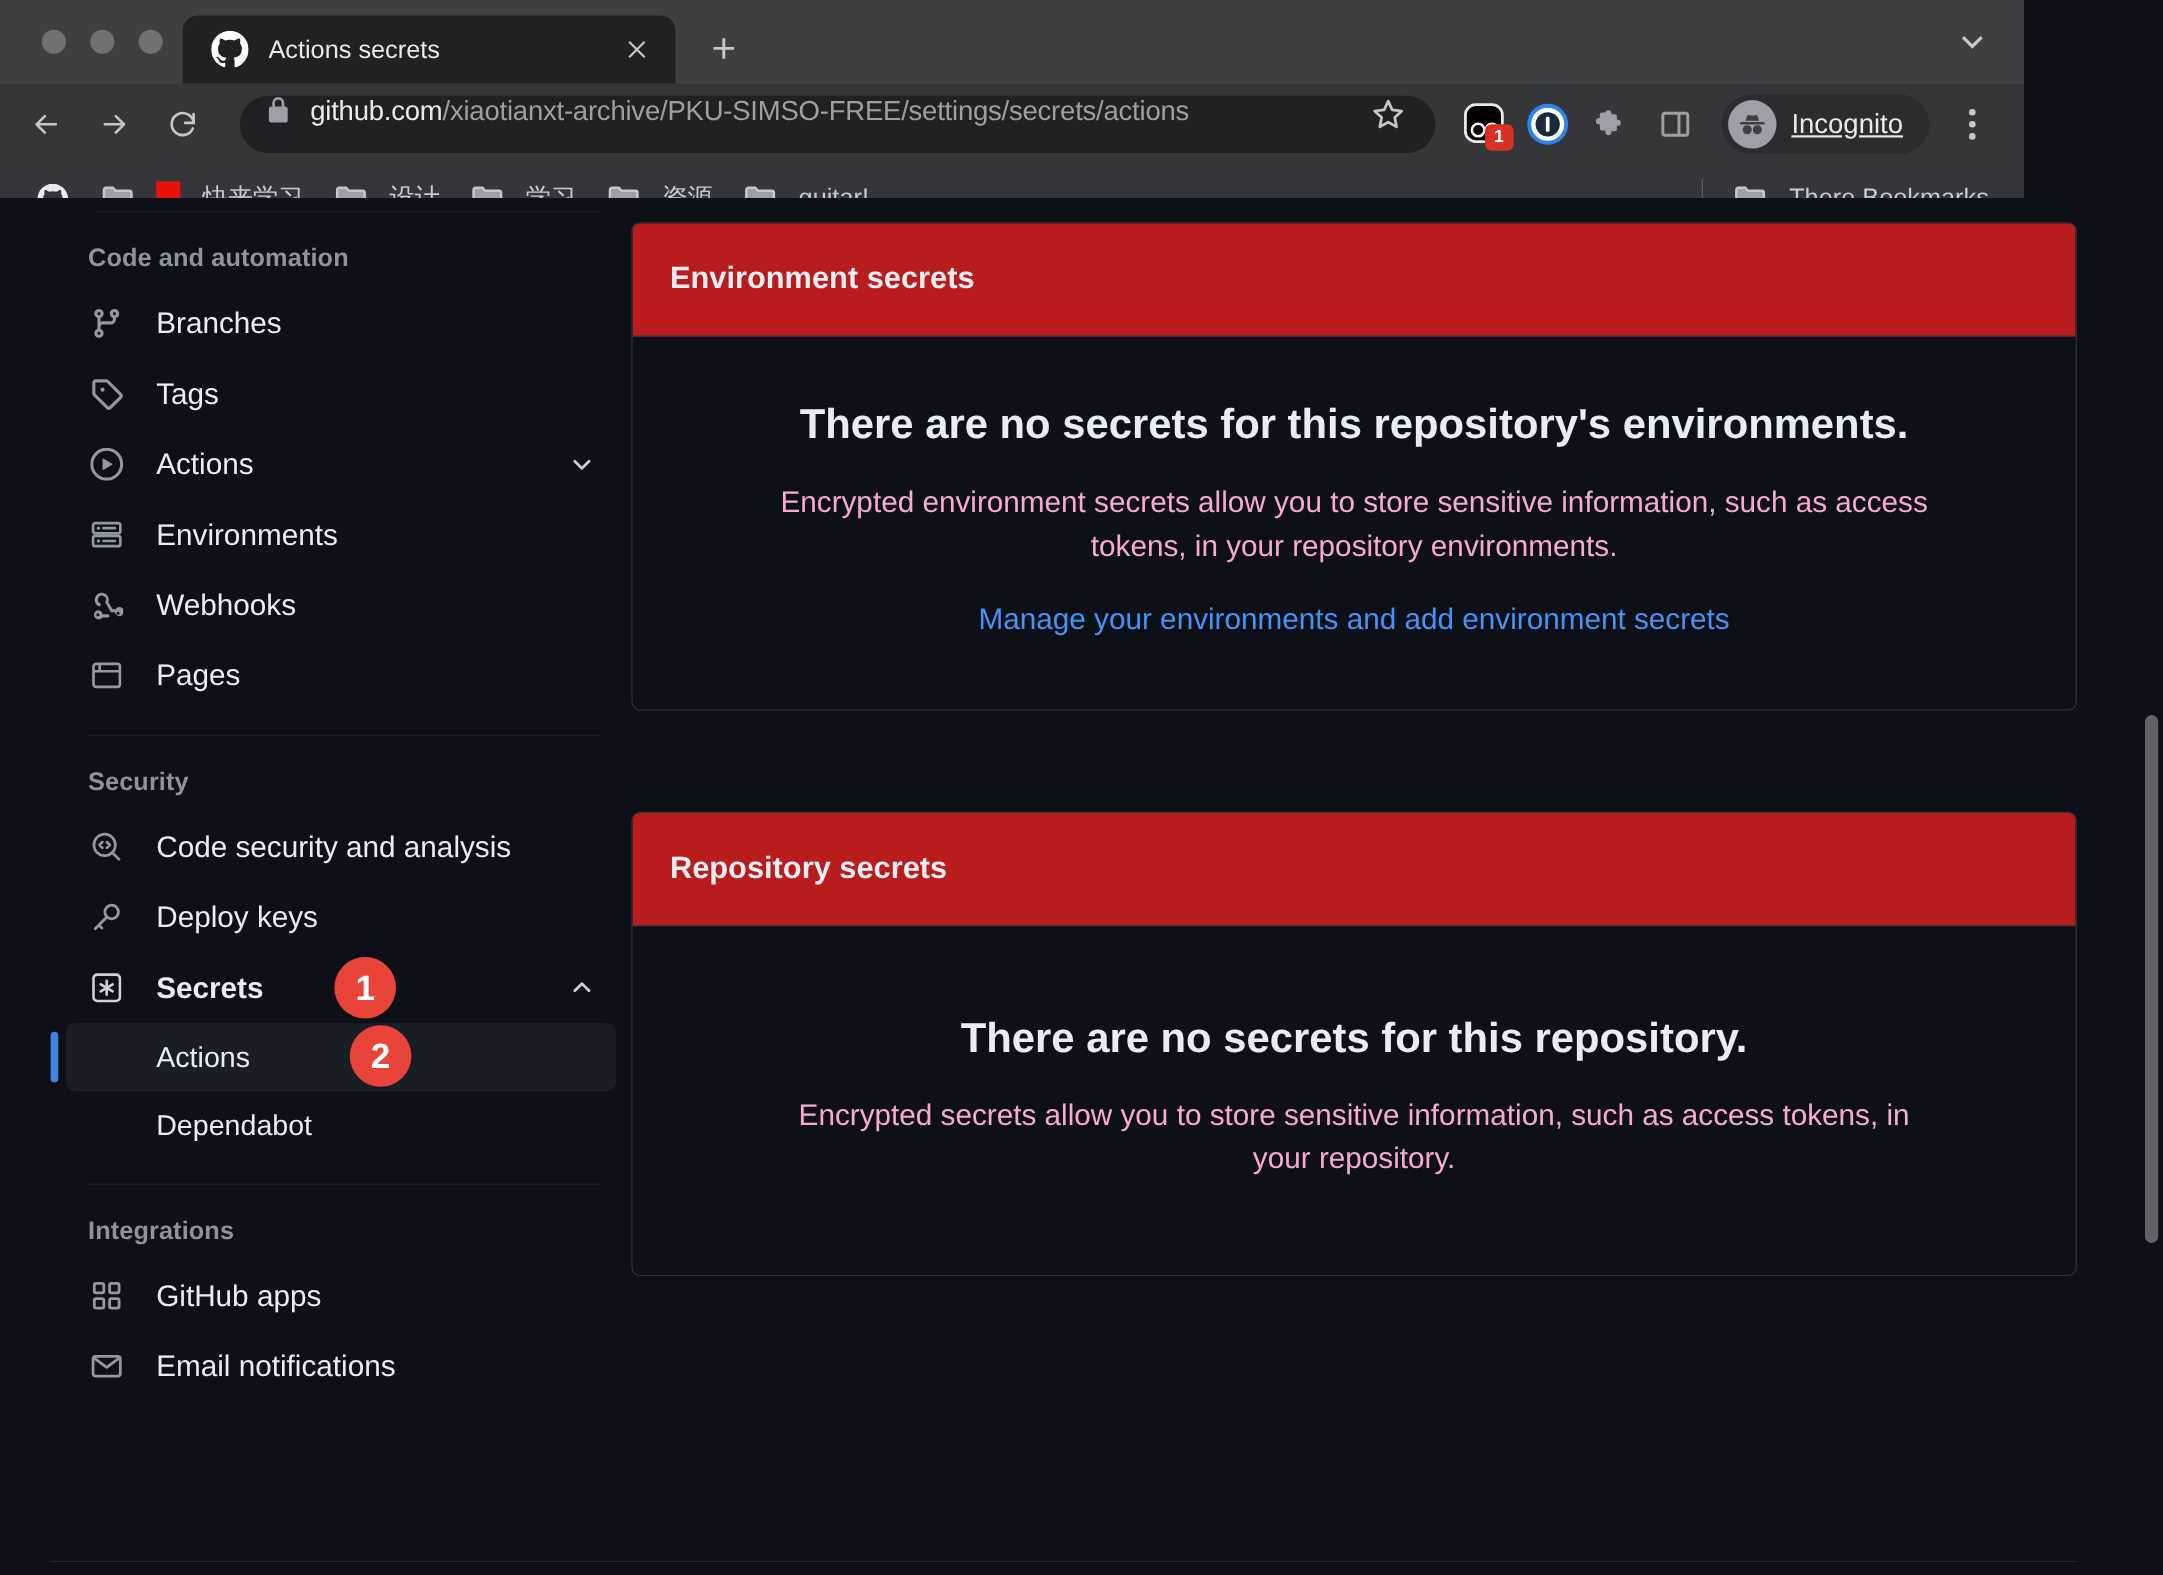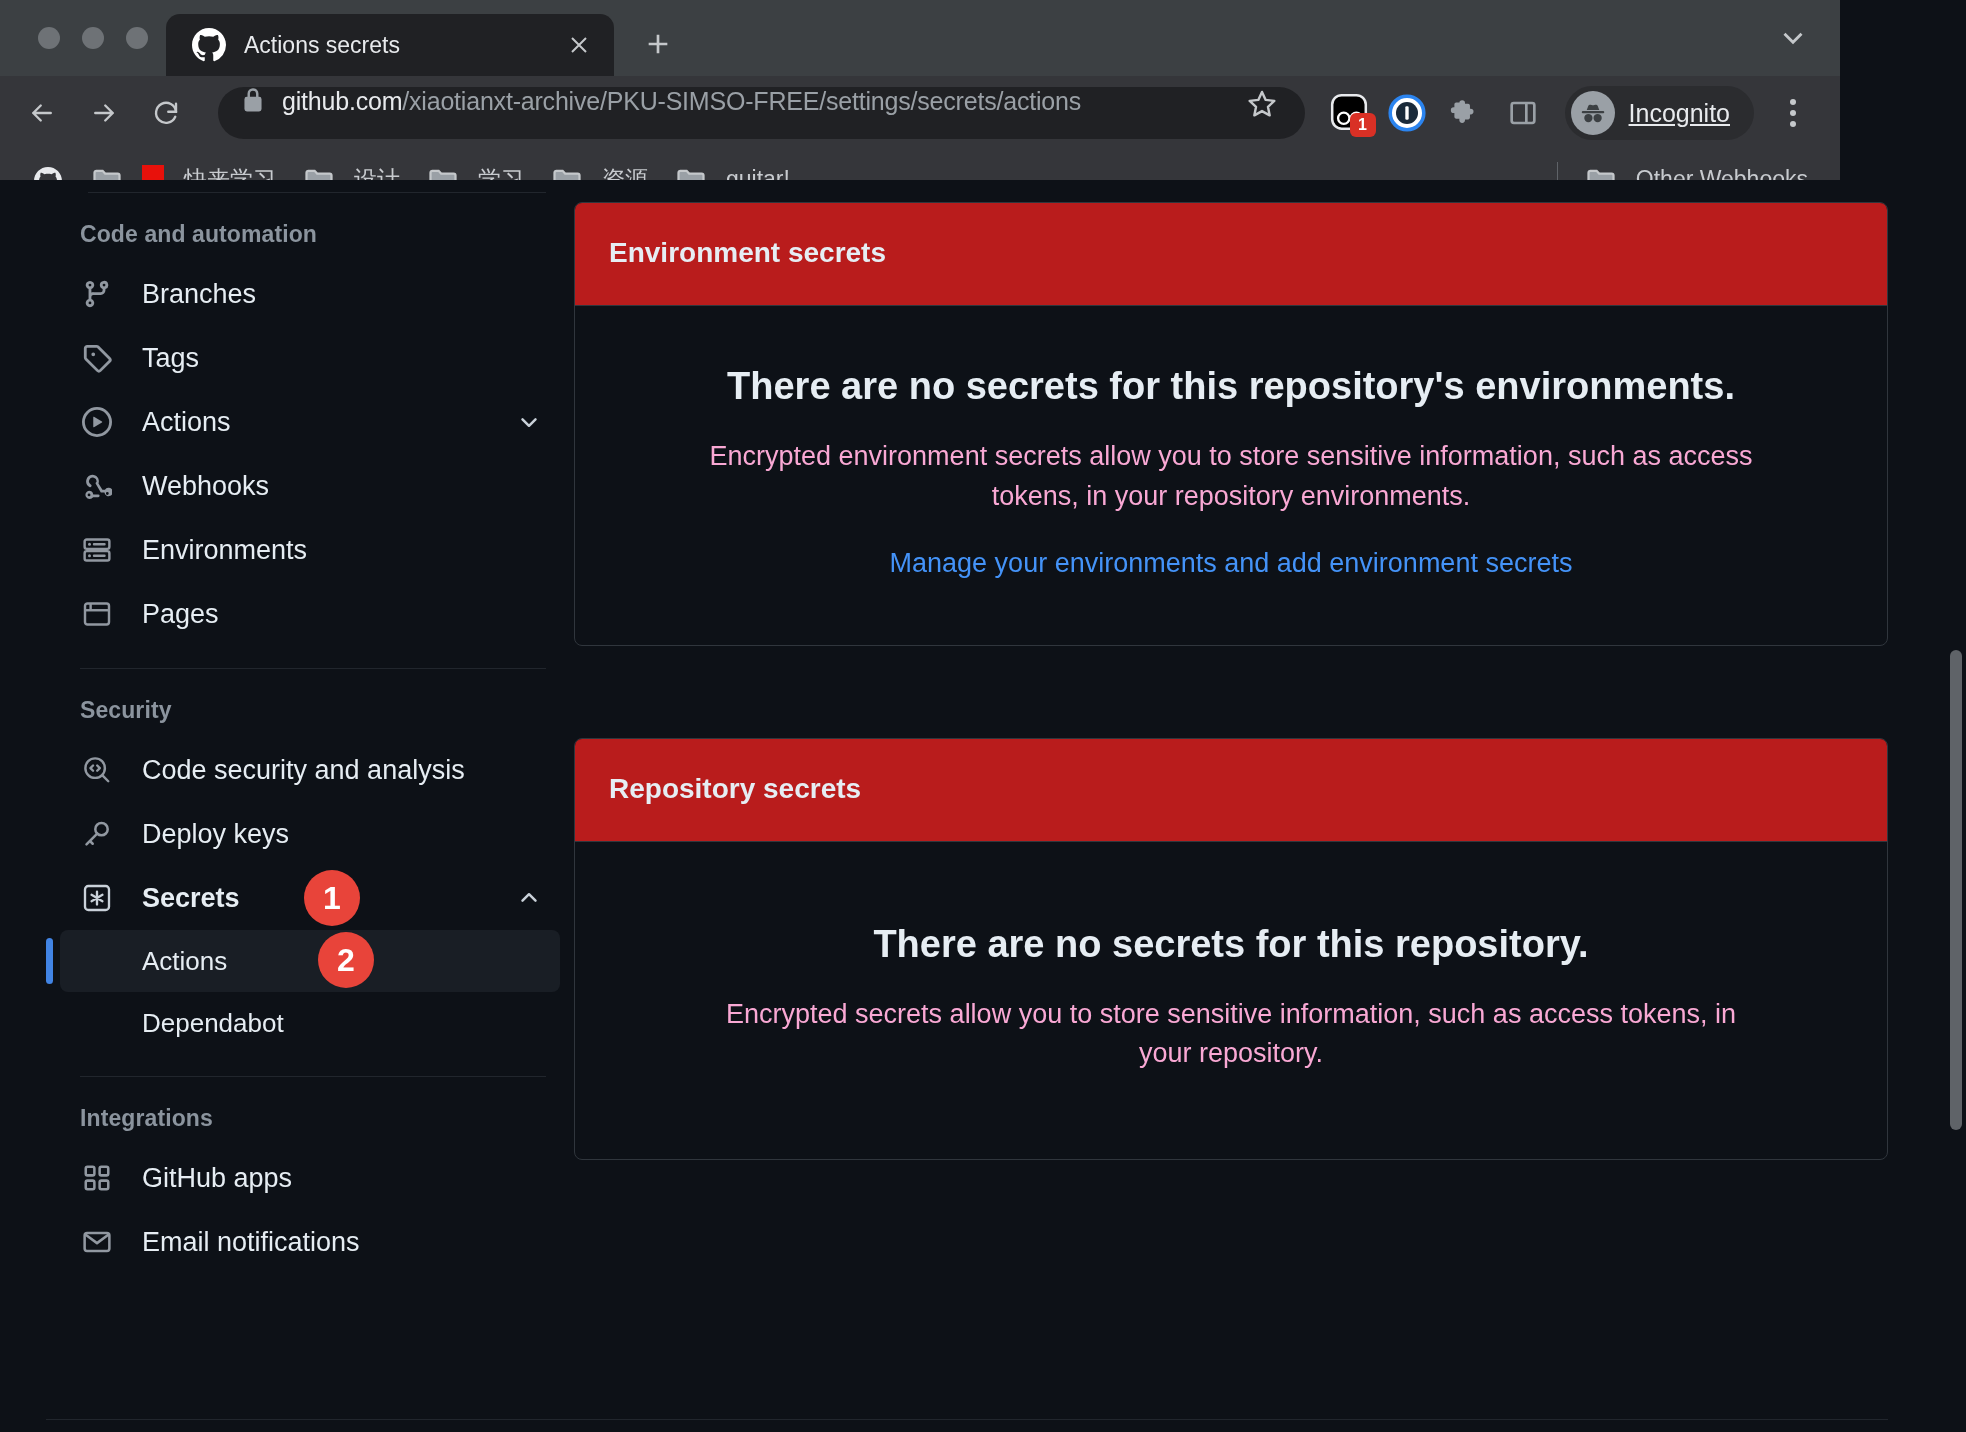--- a/index.html
+++ b/index.html
@@ -346,21 +346,21 @@
 
     <div class="bm-right">
       <span class="bm-sep"></span>
       <div class="bm">
         <span class="bm-folder">
           <svg viewBox="0 0 24 20" fill="none" stroke="#c5c8cb" stroke-width="1.8">
               <path d="M2 4.5A1.5 1.5 0 0 1 3.5 3h5l2 2.2h10A1.5 1.5 0 0 1 22 6.7v9.8a1.5 1.5 0 0 1-1.5 1.5h-17A1.5 1.5 0 0 1 2 16.5Z" fill="#9aa0a6" stroke="none"></path>
               <path d="M2 4.5A1.5 1.5 0 0 1 3.5 3h5l2 2.2h10A1.5 1.5 0 0 1 22 6.7v9.8a1.5 1.5 0 0 1-1.5 1.5h-17A1.5 1.5 0 0 1 2 16.5Z"></path>
             </svg>
         </span>
-        <span class="bm-label">Other Webhooks</span>
+        <span class="bm-label">There Bookmarks</span>
       </div>
     </div>
   </div>
 
   <div class="page">
     <div class="content">
 
       <div class="sidebar">
         <div class="side-top-rule"></div>
 
@@ -389,42 +389,42 @@
             <svg viewBox="0 0 16 16" width="30" height="30" fill="#9198a1">
                 <path d="M8 0a8 8 0 1 1 0 16A8 8 0 0 1 8 0ZM1.5 8a6.5 6.5 0 1 0 13 0 6.5 6.5 0 0 0-13 0Zm4.879-2.773 4.264 2.559a.25.25 0 0 1 0 .428l-4.264 2.559A.25.25 0 0 1 6 10.559V5.442a.25.25 0 0 1 .379-.215Z"></path>
               </svg>
           </span>
           <span class="side-label">Actions</span>
           <span class="side-chevron">
             <svg viewBox="0 0 24 24" width="26" height="26" fill="none" stroke="#c9d1d9" stroke-width="2.3" stroke-linecap="round" stroke-linejoin="round">
                 <path d="M6 9.5l6 6 6-6"></path>
               </svg>
           </span>
-        </div>
-
-        <div class="side-item">
-          <span class="side-icon">
-            <svg viewBox="0 0 16 16" width="30" height="30" fill="#9198a1">
-                <path d="M5.5 2a3.5 3.5 0 0 1 3.3 4.66L10.9 10h1.35a2.25 2.25 0 1 1-.3 1.5H10.03L7.4 6.92a.75.75 0 0 1 .3-1.04A2 2 0 1 0 4.7 7.2a.75.75 0 1 1-.76 1.3A3.5 3.5 0 0 1 5.5 2ZM3.75 10.5a2.25 2.25 0 0 1 2.19 1.74l.05.26h2.64a.75.75 0 0 1 0 1.5H5.95A2.25 2.25 0 1 1 3.75 10.5Zm0 1.5a.75.75 0 1 0 0 1.5.75.75 0 0 0 0-1.5Zm9.75-.75a.75.75 0 1 0 0 1.5.75.75 0 0 0 0-1.5Z"></path>
-              </svg>
-          </span>
-          <span class="side-label">Webhooks</span>
         </div>
 
         <div class="side-item">
           <span class="side-icon">
             <svg viewBox="0 0 16 16" width="30" height="30" fill="none" stroke="#9198a1" stroke-width="1.3">
               <rect x="1.4" y="2.4" width="13.2" height="5" rx="1.1"></rect>
               <rect x="1.4" y="8.6" width="13.2" height="5" rx="1.1"></rect>
               <circle cx="4" cy="4.9" r="0.8" fill="#9198a1" stroke="none"></circle>
               <circle cx="4" cy="11.1" r="0.8" fill="#9198a1" stroke="none"></circle>
               <path d="M6.4 4.9h5.6M6.4 11.1h5.6" stroke-linecap="round"></path>
             </svg>
           </span>
           <span class="side-label">Environments</span>
+        </div>
+
+        <div class="side-item">
+          <span class="side-icon">
+            <svg viewBox="0 0 16 16" width="30" height="30" fill="#9198a1">
+                <path d="M5.5 2a3.5 3.5 0 0 1 3.3 4.66L10.9 10h1.35a2.25 2.25 0 1 1-.3 1.5H10.03L7.4 6.92a.75.75 0 0 1 .3-1.04A2 2 0 1 0 4.7 7.2a.75.75 0 1 1-.76 1.3A3.5 3.5 0 0 1 5.5 2ZM3.75 10.5a2.25 2.25 0 0 1 2.19 1.74l.05.26h2.64a.75.75 0 0 1 0 1.5H5.95A2.25 2.25 0 1 1 3.75 10.5Zm0 1.5a.75.75 0 1 0 0 1.5.75.75 0 0 0 0-1.5Zm9.75-.75a.75.75 0 1 0 0 1.5.75.75 0 0 0 0-1.5Z"></path>
+              </svg>
+          </span>
+          <span class="side-label">Webhooks</span>
         </div>
 
         <div class="side-item">
           <span class="side-icon">
             <svg viewBox="0 0 16 16" width="30" height="30" fill="none" stroke="#9198a1" stroke-width="1.3">
               <rect x="1.6" y="2.4" width="12.8" height="11.2" rx="1.3"></rect>
               <path d="M1.6 6h12.8"></path>
               <path d="M4.6 2.6v3.2"></path>
             </svg>
           </span>

